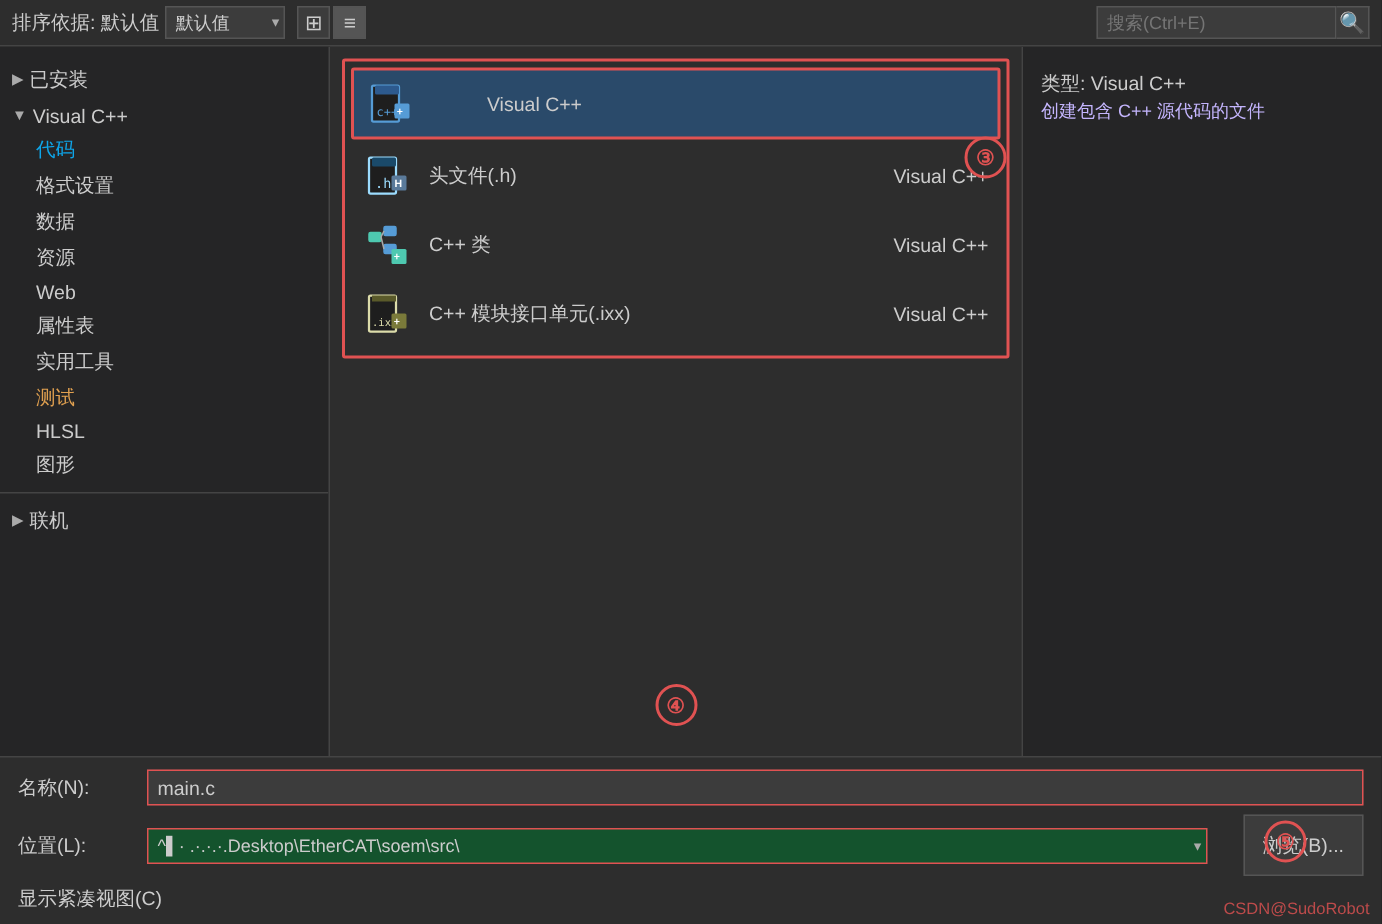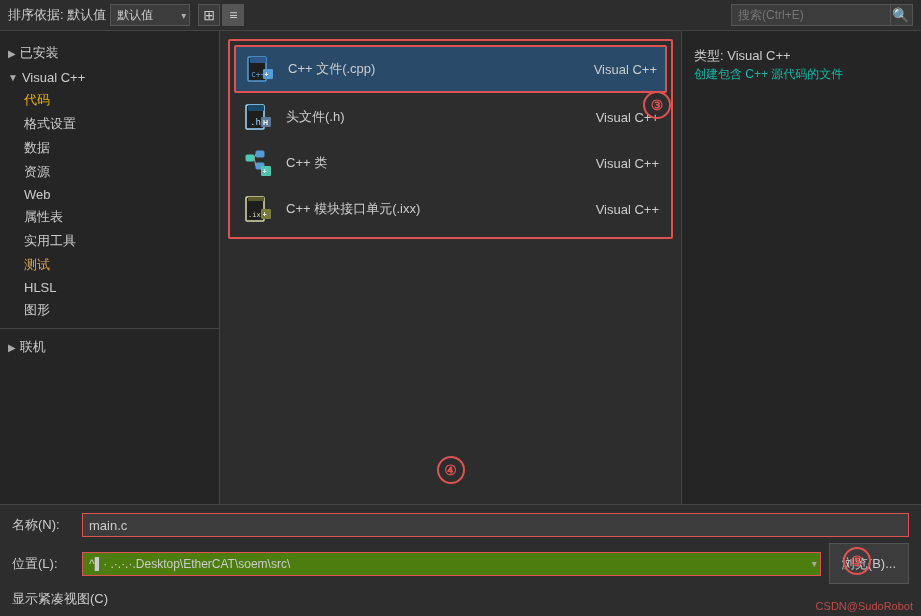--- a/index.html
+++ b/index.html
@@ -141,21 +141,21 @@
     }
 
     .sidebar-item {
       padding: 3px 8px 3px 24px;
       cursor: pointer;
       color: #cccccc;
       font-size: 13px;
     }
 
     .sidebar-item.selected {
-      color: #eab308;
+      color: #0ea5e9;
     }
 
     .sidebar-divider {
       height: 1px;
       background: #444;
       margin: 4px 0;
     }
 
     
     .file-list-area {
@@ -212,21 +212,21 @@
       flex-shrink: 0;
     }
 
     .info-type {
       color: #cccccc;
       font-size: 13px;
       margin-bottom: 0;
     }
 
     .info-description {
-      color: #14b8a6;
+      color: #c4b5fd;
       font-size: 12px;
       line-height: 1.5;
     }
 
     
     .circle-num {
       position: absolute;
       width: 28px;
       height: 28px;
       border-radius: 50%;
@@ -245,20 +245,21 @@
     .bottom-bar {
       background: #2d2d2d;
       border-top: 1px solid #444;
       padding: 8px 12px;
     }
 
     .bottom-row {
       display: flex;
       align-items: center;
       margin-bottom: 6px;
+      gap: 16px;
     }
 
     .bottom-label {
       color: #cccccc;
       font-size: 13px;
       width: 70px;
       flex-shrink: 0;
     }
 
     .bottom-input {
@@ -273,21 +274,21 @@
 
     .bottom-input-wrapper {
       flex: 1;
       display: flex;
       align-items: center;
       position: relative;
     }
 
     .location-select {
       flex: 1;
-      background: #4d7c0f;
+      background: #14532d;
       border: 1px solid #e05252;
       color: #cccccc;
       padding: 3px 6px;
       font-size: 12px;
       height: 24px;
       appearance: none;
       cursor: pointer;
     }
 
     .location-arrow {
@@ -415,21 +416,20 @@
           <div class="file-item selected" style="border:2px solid #e05252; background:#2a4a6a; margin-bottom:2px;">
             <div class="file-item-icon">
               <svg width="28" height="28" viewBox="0 0 28 28">
                 <rect x="2" y="2" width="18" height="24" rx="1" fill="#1e1e1e" stroke="#569cd6" stroke-width="1.5"></rect>
                 <rect x="4" y="2" width="16" height="6" rx="1" fill="#2d5a8e"></rect>
                 <text x="5" y="22" fill="#569cd6" font-size="8" font-family="monospace">c++</text>
                 <rect x="17" y="14" width="10" height="10" rx="1" fill="#569cd6"></rect>
                 <text x="18.5" y="21.5" fill="white" font-size="7" font-weight="bold">+</text>
               </svg>
             </div>
-            <span class="file-item-name">C++ 文件(.cpp)</span>
             <span class="file-item-type">Visual C++</span>
           </div>
 
           <div class="file-item" style="margin-bottom:2px;">
             <div class="file-item-icon">
               <svg width="28" height="28" viewBox="0 0 28 28">
                 <rect x="2" y="2" width="18" height="24" rx="1" fill="#1e1e1e" stroke="#9cdcfe" stroke-width="1.5"></rect>
                 <rect x="4" y="2" width="16" height="6" rx="1" fill="#1a4a6a"></rect>
                 <text x="6" y="22" fill="#9cdcfe" font-size="9" font-family="monospace">.h</text>
                 <rect x="17" y="14" width="10" height="10" rx="1" fill="#5a7a9a"></rect>

